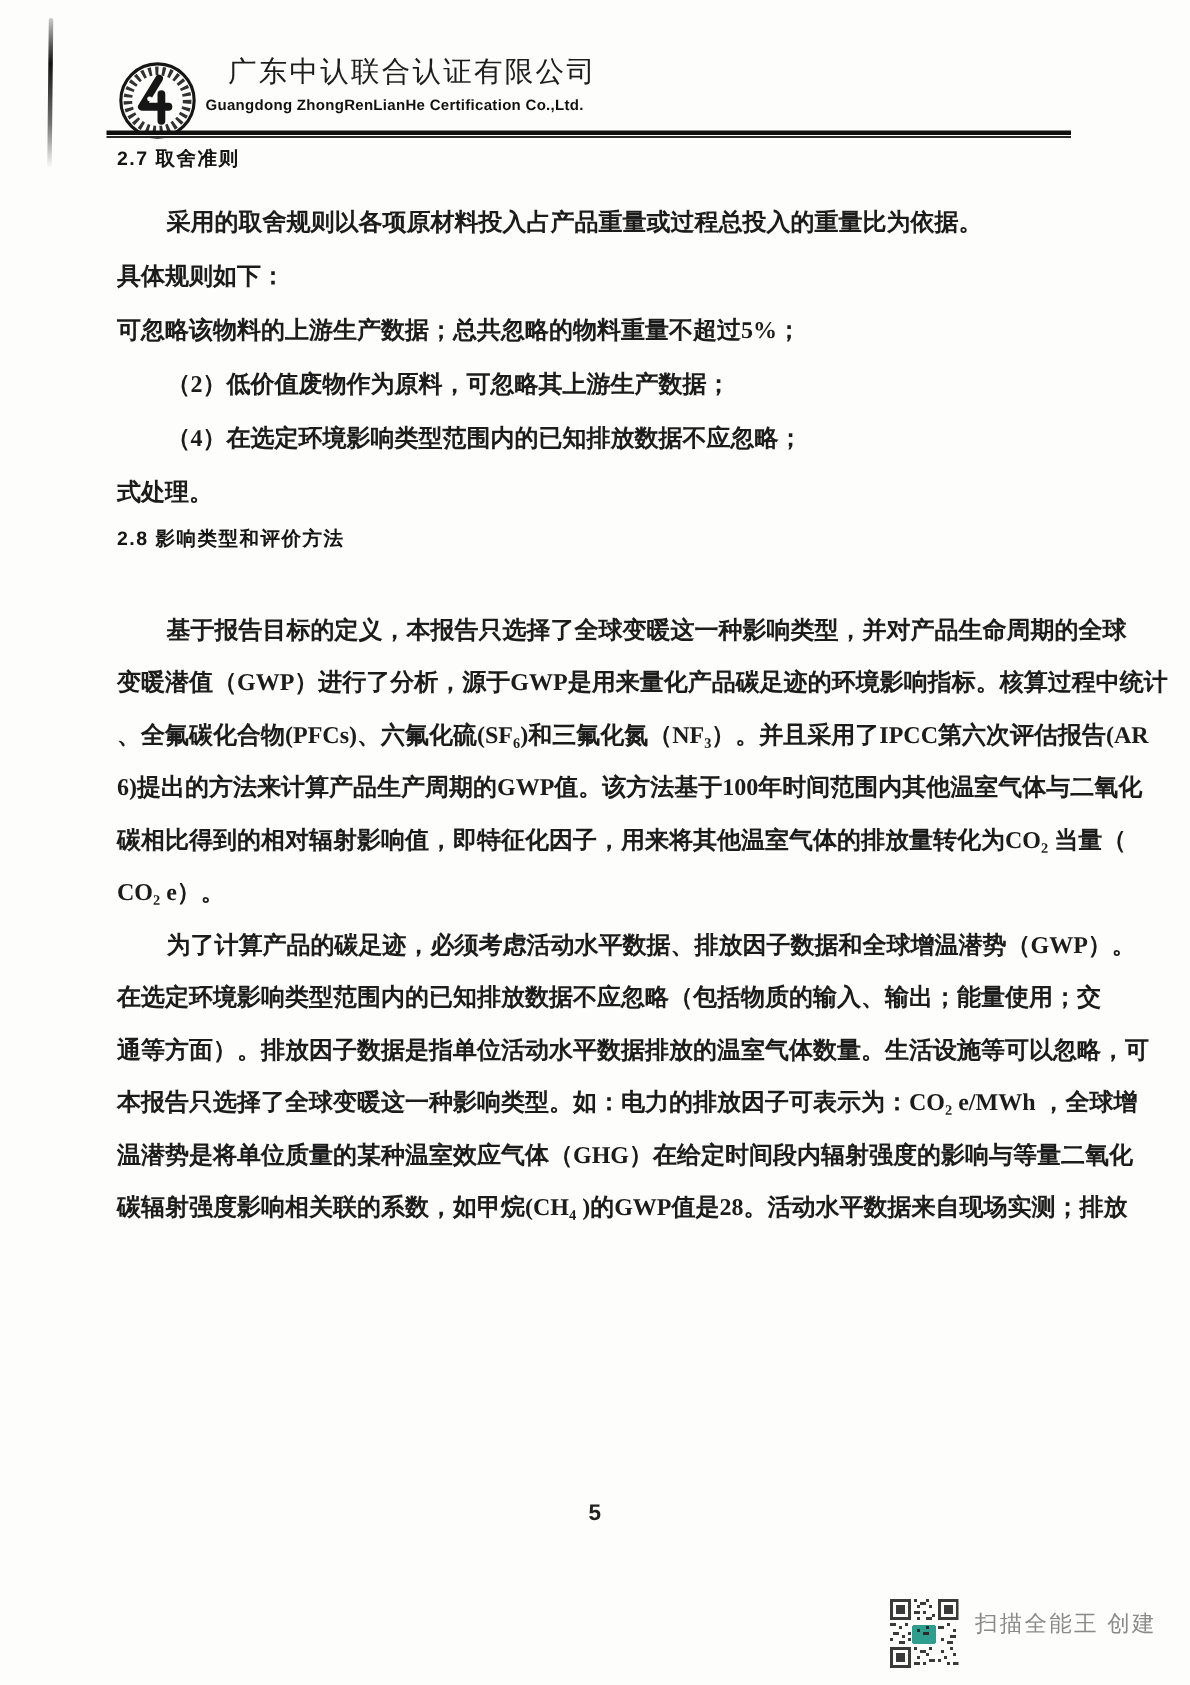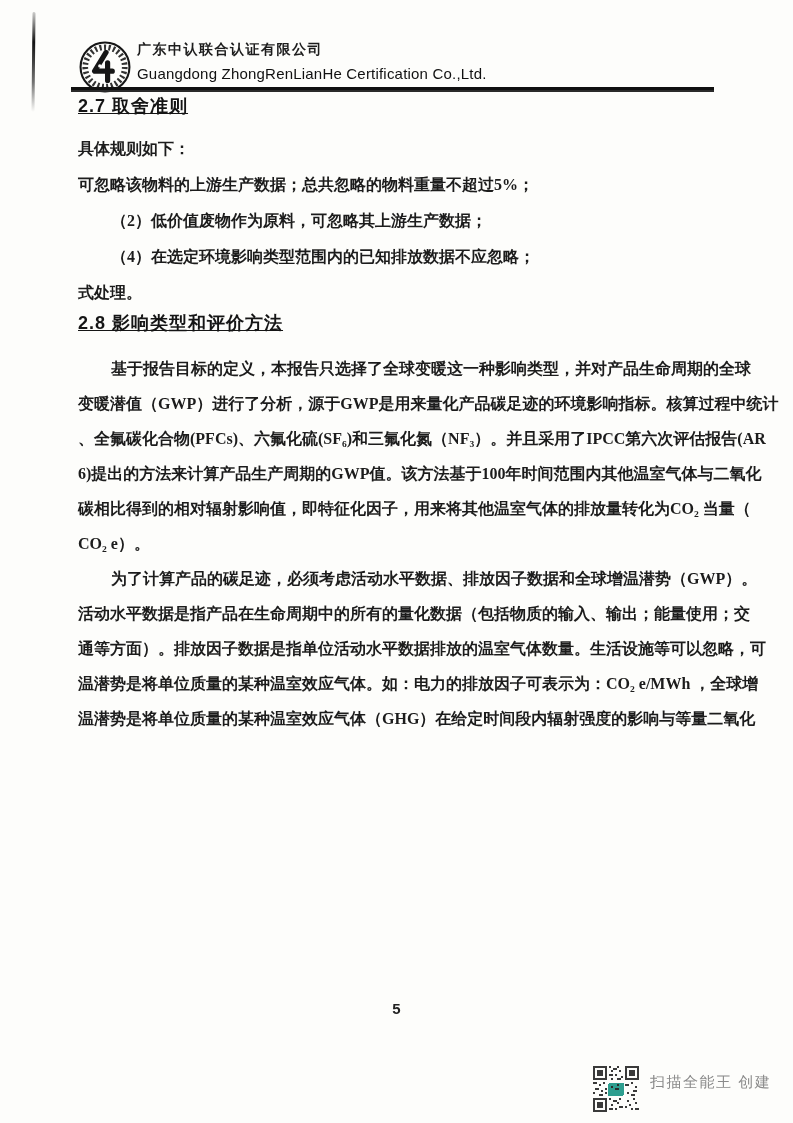--- a/index.html
+++ b/index.html
@@ -14,34 +14,33 @@
   
   .scan-streak {
     position:absolute; left:32px; top:12px; width:3px; height:100px;
     background:linear-gradient(to bottom, rgba(10,10,10,.2), rgba(5,5,5,.95) 30%, rgba(20,20,20,.6) 70%, rgba(40,40,40,0));
     transform:rotate(.6deg); border-radius:2px;
   }
   
   .header { position:absolute; left:79px; top:38px; display:flex; align-items:flex-start; }
   .logo { width:52px; height:52px; margin-top:3px; }
   .names { margin-left:6px; font-family:"Liberation Sans","DejaVu Sans",sans-serif; }
-  .name-zh { font-size:14px; font-weight:700; letter-spacing:1.5px; line-height:20px; margin-top:1px; }
-  .name-en { font-size:15px; font-weight:400; letter-spacing:.2px; margin-top:6px; color:#111; }
+  .name-zh { font-size:19px; font-weight:400; letter-spacing:1.5px; line-height:20px; margin-top:1px;margin-left:15px; }
+  .name-en { font-size:10px; font-weight:700; letter-spacing:.2px; margin-top:6px; color:#111; }
   .rule { position:absolute; left:71px; top:87px; width:643px; height:5px;
           background:linear-gradient(to bottom,#101010 0 60%, #fdfdfb 60% 68%, #2a2a2a 68%); }
   
   .doc { position:absolute; left:78px; top:95px; width:660px; }
   .sec-heading {
     font-family:"Liberation Sans","DejaVu Sans",sans-serif;
-    font-size:18px; font-weight:700; letter-spacing:1px; color:#151515;
+    font-size:13px; font-weight:700; letter-spacing:1px; color:#151515;
     white-space:nowrap;
-    text-decoration:underline;
   }
   .h1 { line-height:22px; margin-bottom:14px; }
-  .h2 { line-height:24px; margin-bottom:16px; }
+  .h2 { line-height:24px; margin-bottom:32px; }
   .ln { font-size:16px; font-weight:600; white-space:nowrap; overflow:visible; color:#1c1c1c; }
   .s1 .ln { line-height:36px; height:36px; }
   .s2 .ln { line-height:35px; height:35px; }
   .ind { text-indent:33px; }
   
   .page-number {
     position:absolute; left:0; top:1000px; width:793px; text-align:center;
     font-family:"Liberation Sans","DejaVu Sans",sans-serif;
     font-size:15px; font-weight:600; color:#222;
   }
@@ -69,40 +68,42 @@
     <div class="name-zh">广东中认联合认证有限公司</div>
     <div class="name-en">Guangdong ZhongRenLianHe Certification Co.,Ltd.</div>
   </div>
 </div>
 <div class="rule"></div>
 
 <div class="doc">
 
   <div class="s1">
     <div class="sec-heading h1">2.7 取舍准则</div>
+    <div class="ln ind">采用的取舍规则以各项原材料投入占产品重量或过程总投入的重量比为依据。</div>
     <div class="ln">具体规则如下：</div>
     <div class="ln">可忽略该物料的上游生产数据；总共忽略的物料重量不超过5%；</div>
     <div class="ln ind">（2）低价值废物作为原料，可忽略其上游生产数据；</div>
     <div class="ln ind">（4）在选定环境影响类型范围内的已知排放数据不应忽略；</div>
     <div class="ln">式处理。</div>
   </div>
 
   <div class="s2">
     <div class="sec-heading h2">2.8 影响类型和评价方法</div>
     <div class="ln ind">基于报告目标的定义，本报告只选择了全球变暖这一种影响类型，并对产品生命周期的全球</div>
     <div class="ln">变暖潜值（GWP）进行了分析，源于GWP是用来量化产品碳足迹的环境影响指标。核算过程中统计</div>
     <div class="ln">、全氟碳化合物(PFCs)、六氟化硫(SF₆)和三氟化氮（NF₃）。并且采用了IPCC第六次评估报告(AR</div>
     <div class="ln">6)提出的方法来计算产品生产周期的GWP值。该方法基于100年时间范围内其他温室气体与二氧化</div>
     <div class="ln">碳相比得到的相对辐射影响值，即特征化因子，用来将其他温室气体的排放量转化为CO₂ 当量（</div>
     <div class="ln">CO₂ e）。</div>
     <div class="ln ind">为了计算产品的碳足迹，必须考虑活动水平数据、排放因子数据和全球增温潜势（GWP）。</div>
-    <div class="ln">活动水平数据是指产品在生命周期中的所有的量化数据（包括物质的输入、输出；能量使用；交</div>
+    <div class="ln">在选定环境影响类型范围内的已知排放数据不应忽略（包括物质的输入、输出；能量使用；交</div>
     <div class="ln">通等方面）。排放因子数据是指单位活动水平数据排放的温室气体数量。生活设施等可以忽略，可</div>
-    <div class="ln">温潜势是将单位质量的某种温室效应气体。如：电力的排放因子可表示为：CO₂ e/MWh ，全球增</div>
+    <div class="ln">本报告只选择了全球变暖这一种影响类型。如：电力的排放因子可表示为：CO₂ e/MWh ，全球增</div>
     <div class="ln">温潜势是将单位质量的某种温室效应气体（GHG）在给定时间段内辐射强度的影响与等量二氧化</div>
+    <div class="ln">碳辐射强度影响相关联的系数，如甲烷(CH₄ )的GWP值是28。活动水平数据来自现场实测；排放</div>
   </div>
 
 </div>
 
 <div class="page-number">5</div>
 
 <svg class="qr" viewBox="0 0 23 23" shape-rendering="crispEdges">
   <rect x="0" y="0" width="23" height="23" fill="#fdfdfb"></rect>
   <g fill="#3a3a3a">
 

